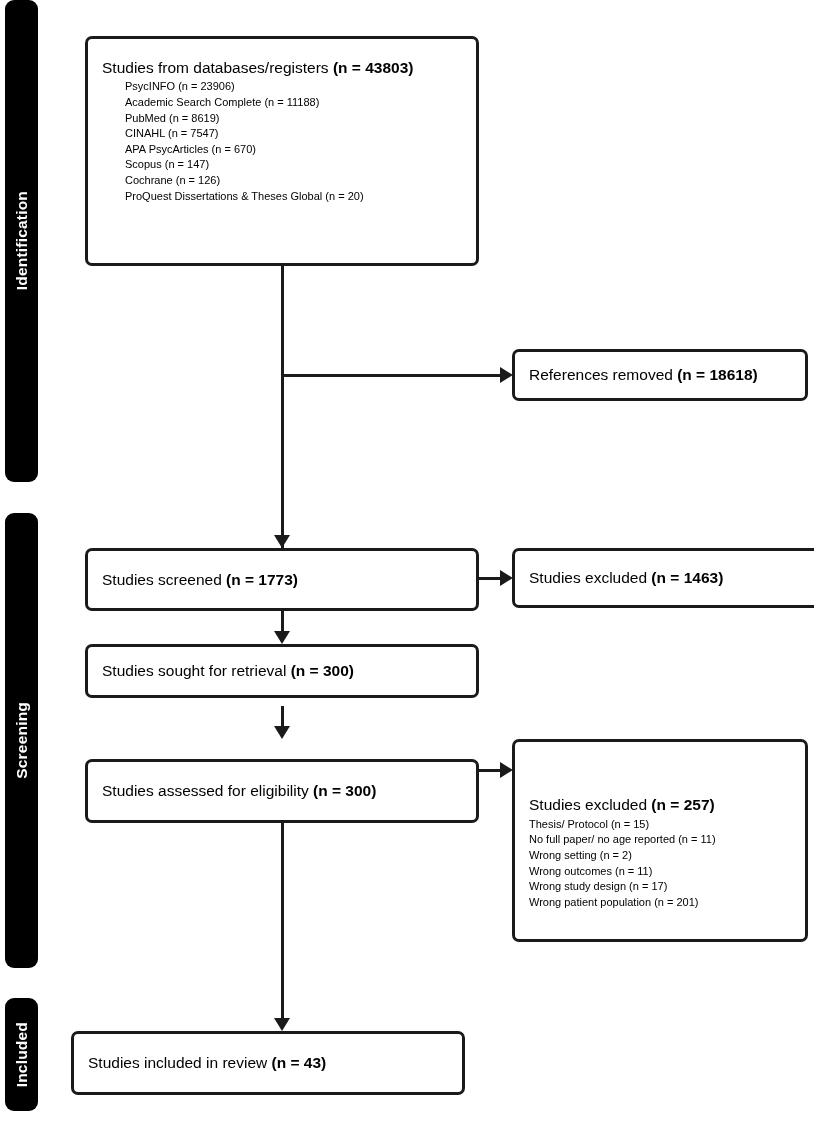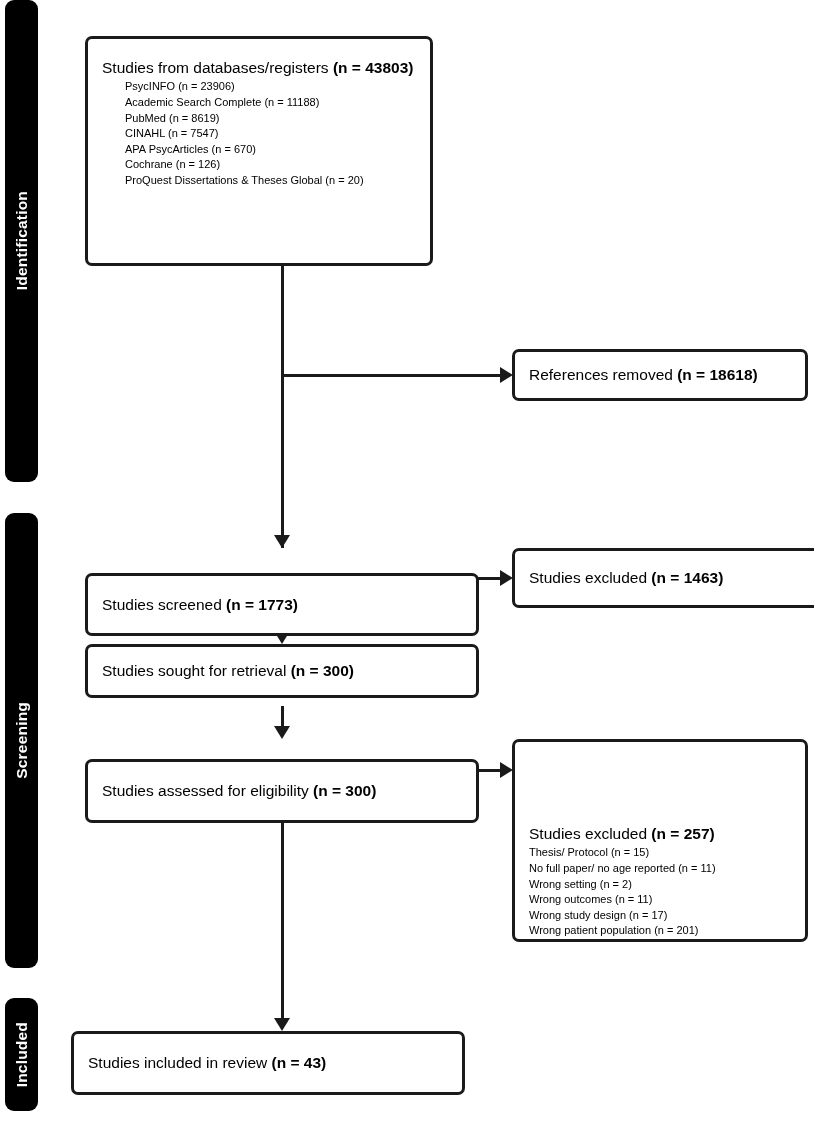--- a/index.html
+++ b/index.html
@@ -126,42 +126,43 @@
 
   <div class="conn conn-v" style="left:281px; top:706px; height:22px;"></div>
   <div class="arrow-down" style="left:274px; top:726px;"></div>
 
   <div class="conn conn-h" style="left:478px; top:769px; width:26px;"></div>
   <div class="arrow-right" style="left:500px; top:762px;"></div>
 
   <div class="conn conn-v" style="left:281px; top:803px; height:216px;"></div>
   <div class="arrow-down" style="left:274px; top:1018px;"></div>
 
-  <div class="flow-box" style="left:85px; top:36px; width:348px; height:230px; justify-content:flex-start; padding-top:18px;">
+  <div class="flow-box" style="left:85px; top:36px; width:394px; height:230px; justify-content:flex-start; padding-top:18px;">
     <div class="box-title">
       <span>Studies from databases/registers </span><b>(n = 43803)</b>
     </div>
     <ul class="sub-list indented">
       <li>PsycINFO (n = 23906)</li>
       <li>Academic Search Complete (n = 11188)</li>
       <li>PubMed (n = 8619)</li>
       <li>CINAHL (n = 7547)</li>
       <li>APA PsycArticles (n = 670)</li>
+      <li>Scopus (n = 147)</li>
       <li>Cochrane (n = 126)</li>
       <li>ProQuest Dissertations &amp; Theses Global (n = 20)</li>
     </ul>
   </div>
 
   <div class="flow-box" style="left:512px; top:349px; width:296px; height:52px;">
     <div class="box-title">
       <span>References removed </span><b>(n = 18618)</b>
     </div>
   </div>
 
-  <div class="flow-box" style="left:85px; top:548px; width:394px; height:63px;margin-top:25px;">
+  <div class="flow-box" style="left:85px; top:548px; width:394px; height:63px;">
     <div class="box-title">
       <span>Studies screened </span><b>(n = 1773)</b>
     </div>
   </div>
 
   <div class="flow-box" style="left:512px; top:548px; width:336px; height:60px;">
     <div class="box-title">
       <span>Studies excluded </span><b>(n = 1463)</b>
     </div>
   </div>
@@ -171,21 +172,21 @@
       <span>Studies sought for retrieval </span><b>(n = 300)</b>
     </div>
   </div>
 
   <div class="flow-box" style="left:85px; top:759px; width:394px; height:64px;">
     <div class="box-title">
       <span>Studies assessed for eligibility </span><b>(n = 300)</b>
     </div>
   </div>
 
-  <div class="flow-box" style="left:512px; top:739px; width:296px; height:203px; justify-content:flex-end; padding-top:24px;">
+  <div class="flow-box" style="left:512px; top:739px; width:296px; height:203px; justify-content:center; padding-top:24px;">
     <div class="box-title">
       <span>Studies excluded </span><b>(n = 257)</b>
     </div>
     <ul class="sub-list">
       <li>Thesis/ Protocol (n = 15)</li>
       <li>No full paper/ no age reported (n = 11)</li>
       <li>Wrong setting (n = 2)</li>
       <li>Wrong outcomes (n = 11)</li>
       <li>Wrong study design (n = 17)</li>
       <li>Wrong patient population (n = 201)</li>

